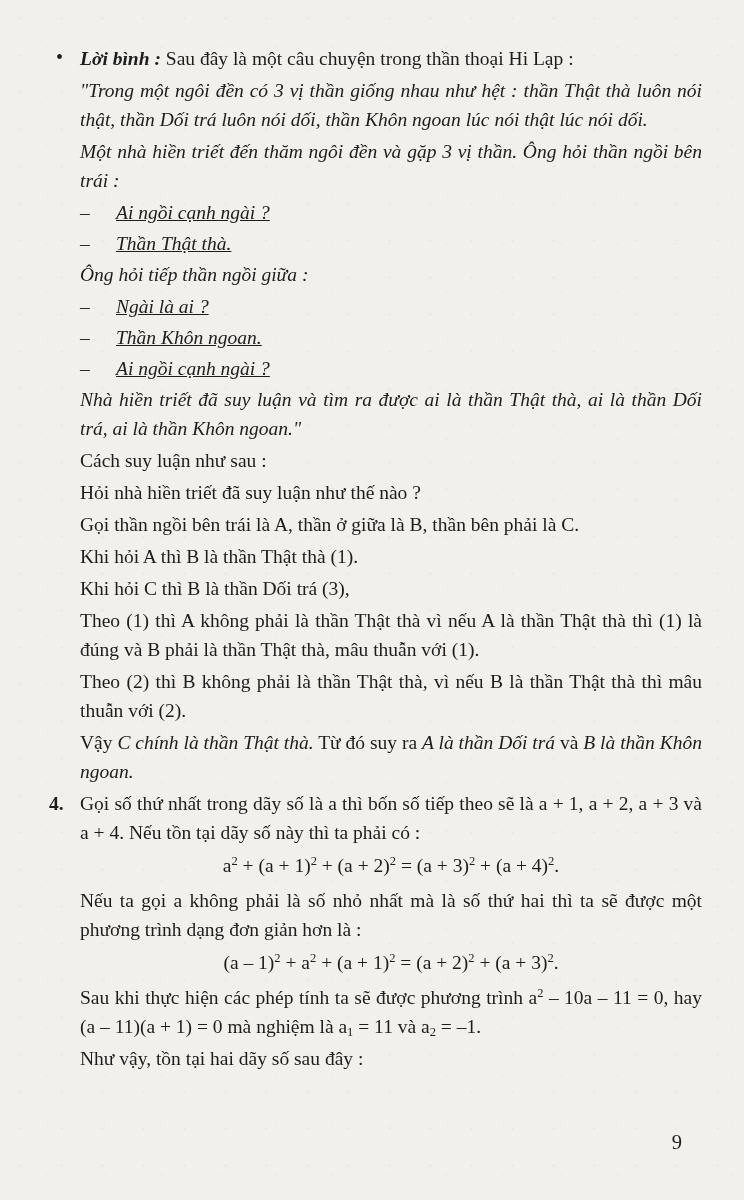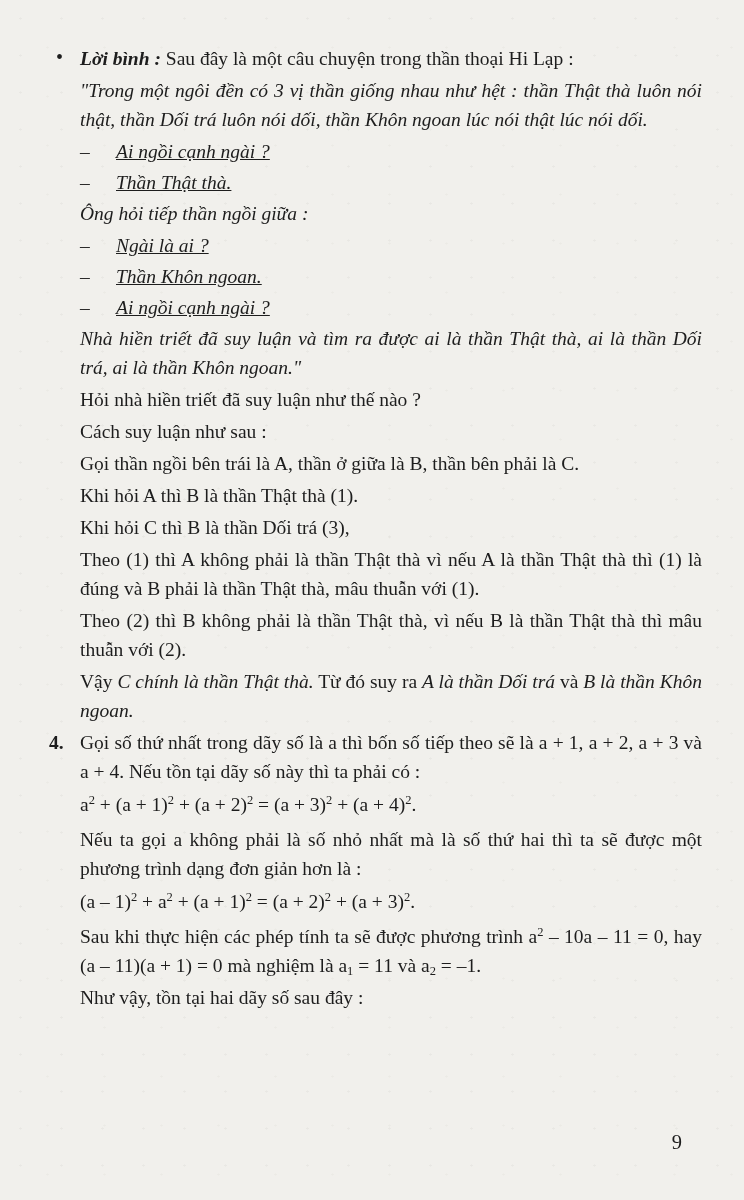--- a/index.html
+++ b/index.html
@@ -23,54 +23,55 @@
     font-size:19.5px;line-height:29px;
     text-align:justify;
   }
   p{margin:0 0 3px;position:relative;}
   .story{font-style:italic;}
   .dialog{font-style:italic;margin-bottom:2px;text-decoration:underline;}
   .dialog .dash{display:inline-block;width:36px;font-style:normal;}
   .lead-label{font-weight:bold;font-style:italic;margin-top:44px;}
   .bullet{position:absolute;left:-24px;top:-1px;font-size:20px;font-style:normal;}
   .item-marker{position:absolute;left:-31px;font-weight:bold;}
-  .formula{margin:4px 0 6px;}
+  .formula{text-align:center;margin:4px 0 6px;}
   sup{font-size:12.5px;line-height:0;vertical-align:7px;}
   sub{font-size:12.5px;line-height:0;vertical-align:-3px;}
   .ital{font-style:italic;}
   .page-number{position:absolute;right:62px;bottom:46px;font-size:20.5px;}
 </style>
 </head>
 <body>
 
 <div class="page">
   <div class="content">
 
     <p>
       <span class="bullet">•</span><span class="lead-label">Lời bình :</span><span> Sau đây là một câu chuyện trong thần thoại Hi Lạp :</span>
     </p>
 
     <p class="story">"Trong một ngôi đền có 3 vị thần giống nhau như hệt : thần Thật thà luôn nói thật, thần Dối trá luôn nói dối, thần Khôn ngoan lúc nói thật lúc nói dối.</p>
+    <p class="story">Một nhà hiền triết đến thăm ngôi đền và gặp 3 vị thần. Ông hỏi thần ngồi bên trái :</p>
 
     <p class="dialog"><span class="dash">–</span><span>Ai ngồi cạnh ngài ?</span></p>
     <p class="dialog"><span class="dash">–</span><span>Thần Thật thà.</span></p>
 
     <p class="story">Ông hỏi tiếp thần ngồi giữa :</p>
 
     <p class="dialog"><span class="dash">–</span><span>Ngài là ai ?</span></p>
     <p class="dialog"><span class="dash">–</span><span>Thần Khôn ngoan.</span></p>
 
 
     <p class="dialog"><span class="dash">–</span><span>Ai ngồi cạnh ngài ?</span></p>
 
     <p class="story">Nhà hiền triết đã suy luận và tìm ra được ai là thần Thật thà, ai là thần Dối trá, ai là thần Khôn ngoan."</p>
 
+    <p>Cách suy luận như sau :</p>
+
     <p>Hỏi nhà hiền triết đã suy luận như thế nào ?</p>
-
-    <p>Cách suy luận như sau :</p>
     <p>Gọi thần ngồi bên trái là A, thần ở giữa là B, thần bên phải là C.</p>
     <p>Khi hỏi A thì B là thần Thật thà (1).</p>
     <p>Khi hỏi C thì B là thần Dối trá (3),</p>
     <p>Theo (1) thì A không phải là thần Thật thà vì nếu A là thần Thật thà thì (1) là đúng và B phải là thần Thật thà, mâu thuẫn với (1).</p>
     <p>Theo (2) thì B không phải là thần Thật thà, vì nếu B là thần Thật thà thì mâu thuẫn với (2).</p>
 
     <p><span>Vậy </span><span class="ital">C chính là thần Thật thà.</span><span> Từ đó suy ra </span><span class="ital">A là thần Dối trá</span><span> và </span><span class="ital">B là thần Khôn ngoan.</span></p>
 
     <p>
       <span class="item-marker">4.</span><span>Gọi số thứ nhất trong dãy số là a thì bốn số tiếp theo sẽ là a + 1, a + 2, a + 3 và a + 4. Nếu tồn tại dãy số này thì ta phải có :</span>

